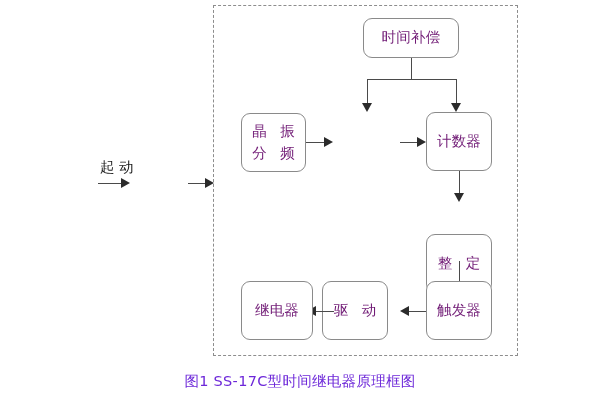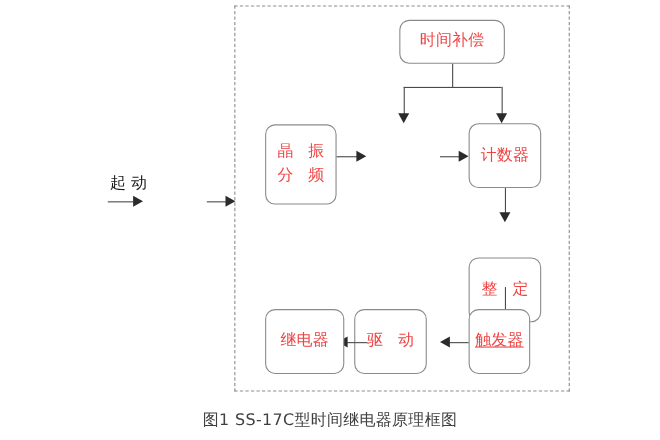--- a/index.html
+++ b/index.html
@@ -28,21 +28,21 @@
   .block {
     position: absolute;
     box-sizing: border-box;
     border: 1.4px solid #8a8a8a;
     border-radius: 9px;
     background: #ffffff;
     display: flex;
     flex-direction: column;
     align-items: center;
     justify-content: center;
-    color: #ef4444;
+    color: #701a75;
     font-size: 14.5px;
     line-height: 1.45;
     text-align: center;
     letter-spacing: 0.2px;
   }
   .block .ln {
     display: block;
     white-space: nowrap;
   }
   .block.spaced .ln {
@@ -89,21 +89,21 @@
     border-right: 5.5px solid transparent;
     border-top: 9px solid #2b2b2b;
   }
   
   .caption {
     position: absolute;
     left: 0;
     width: 600px;
     text-align: center;
     font-size: 14.5px;
-    color: #404040;
+    color: #6d28d9;
     letter-spacing: 0.3px;
     white-space: nowrap;
   }
 </style>
 </head>
 <body>
 
 <div id="canvas">
 
   <div class="enclosure" style="left:213px; top:5px; width:305px; height:351px;"></div>
@@ -124,21 +124,21 @@
     <span class="ln">时间补偿</span>
   </div>
 
   <div class="vline" style="left:411px; top:58px; height:22px;"></div>
   <div class="hline" style="left:367px; top:79px; width:89px;"></div>
   <div class="vline" style="left:367px; top:79px; height:25px;"></div>
   <div class="arrow down" style="left:361.5px; top:103px;"></div>
   <div class="vline" style="left:456px; top:79px; height:25px;"></div>
   <div class="arrow down" style="left:450.5px; top:103px;"></div>
 
-  <div class="block spaced" style="left:241px; top:113px; width:65px; height:73px;">
+  <div class="block spaced" style="left:241px; top:113px; width:65px; height:59px;">
     <span class="ln">晶 振</span>
     <span class="ln">分 频</span>
   </div>
 
   <div class="hline" style="left:306px; top:142px; width:20px;"></div>
   <div class="arrow right" style="left:324px; top:136.5px;"></div>
 
 
   <div class="hline" style="left:400px; top:142px; width:20px;"></div>
   <div class="arrow right" style="left:417px; top:136.5px;"></div>
@@ -150,21 +150,21 @@
   <div class="vline" style="left:459px; top:171px; height:24px;"></div>
   <div class="arrow down" style="left:453.5px; top:193px;"></div>
 
   <div class="block spaced" style="left:426px; top:202px; width:66px; height:59px;margin-top:32px;">
     <span class="ln">整 定</span>
   </div>
 
   <div class="vline" style="left:459px; top:261px; height:22px;"></div>
   <div class="arrow down" style="left:453.5px; top:281px;"></div>
 
-  <div class="block" style="left:426px; top:281px; width:56px; height:59px;text-decoration:underline;">
+  <div class="block" style="left:426px; top:281px; width:66px; height:59px;">
     <span class="ln">触发器</span>
   </div>
 
   <div class="hline" style="left:406px; top:311px; width:20px;"></div>
   <div class="arrow left" style="left:400px; top:305.5px;"></div>
 
   <div class="block spaced" style="left:322px; top:281px; width:66px; height:59px;">
     <span class="ln">驱 动</span>
   </div>
 

